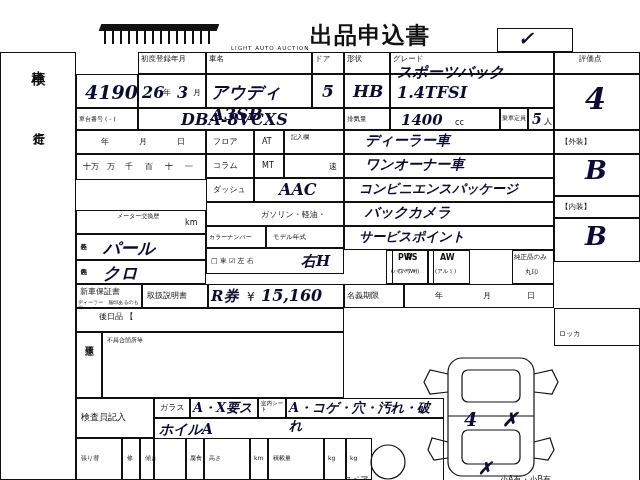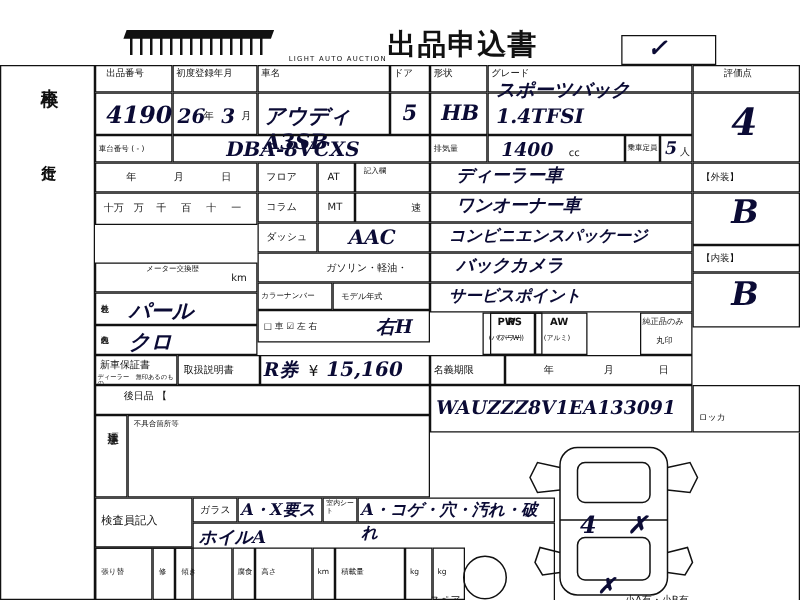--- a/index.html
+++ b/index.html
@@ -70,23 +70,20 @@
   </div>
 
   <div class="bx" id="side">
     <div class="cell" style="left:0;top:0;width:76px;height:428px;"></div>
     <div class="vlabel" style="left:30px;top:8px;font-size:14px;font-weight:bold;">車検</div>
     <div class="vlabel" style="left:30px;top:70px;font-size:12px;font-weight:bold;">走行</div>
   </div>
 
   <div class="bx" id="grid">
 
-    <div class="cell" style="left:0;top:0;width:62px;height:22px;">
-      <span class="tag" style="left:8px;">出品番号</span>
-    </div>
     <div class="cell" style="left:0;top:22px;width:62px;height:34px;">
       <span class="hand big" style="position:absolute;left:8px;top:6px;">4190</span>
     </div>
 
     <div class="cell" style="left:62px;top:0;width:68px;height:22px;">
       <span class="tag" style="left:2px;">初度登録年月</span>
     </div>
     <div class="cell" style="left:62px;top:22px;width:68px;height:34px;">
       <span class="hand" style="position:absolute;left:3px;top:8px;font-size:16px;">26</span>
       <span class="lbl" style="position:absolute;left:24px;top:14px;">年</span>
@@ -279,23 +276,20 @@
       <span class="lbl" style="position:absolute;left:2px;top:7px;">名義期限</span>
     </div>
     <div class="cell" style="left:328px;top:232px;width:150px;height:24px;">
       <span class="lbl" style="position:absolute;left:30px;top:7px;">年</span>
       <span class="lbl" style="position:absolute;left:78px;top:7px;">月</span>
       <span class="lbl" style="position:absolute;left:122px;top:7px;">日</span>
     </div>
 
     <div class="cell" style="left:0;top:256px;width:268px;height:24px;">
       <span class="lbl" style="position:absolute;left:22px;top:4px;">後日品 【</span>
-    </div>
-    <div class="cell" style="left:268px;top:256px;width:210px;height:38px;">
-      <span class="hand" style="position:absolute;left:4px;top:8px;font-size:15px;">WAUZZZ8V1EA133091</span>
     </div>
     <div class="cell" style="left:478px;top:256px;width:86px;height:38px;">
       <span class="lbl" style="position:absolute;left:4px;top:22px;font-size:7px;">ロッカ</span>
     </div>
 
     <div class="cell" style="left:0;top:280px;width:26px;height:66px;">
       <span class="lbl v" style="position:absolute;left:7px;top:6px;font-size:9px;">注意事項</span>
     </div>
     <div class="cell" style="left:26px;top:280px;width:242px;height:66px;">
       <span class="lbl" style="position:absolute;left:4px;top:4px;font-size:6px;">不具合箇所等</span>

